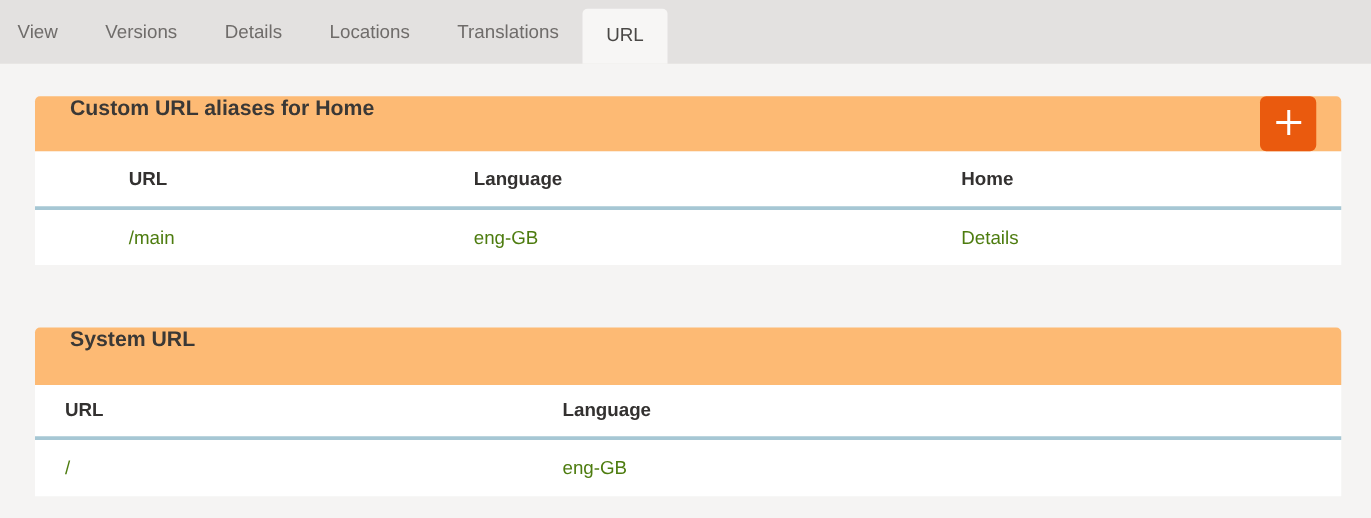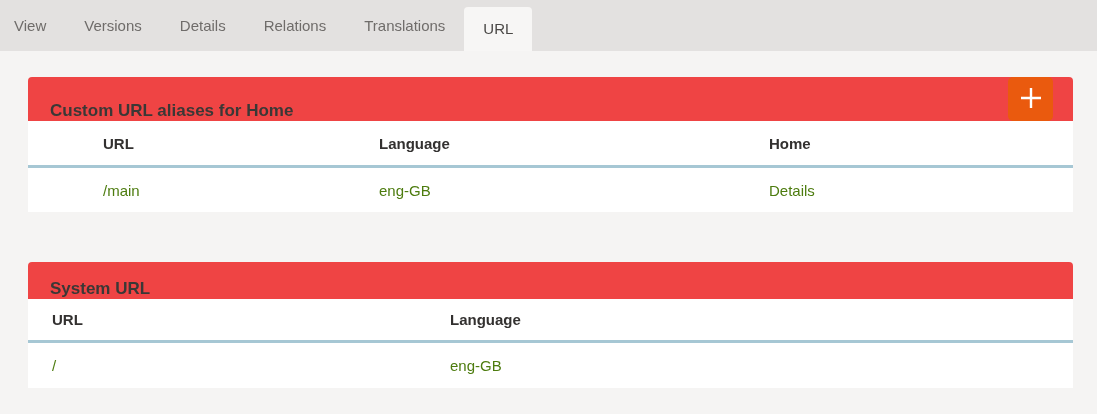--- a/index.html
+++ b/index.html
@@ -31,28 +31,28 @@
     color: #4a4846;
     height: 44px;
     margin-top: 7px;
     line-height: 44px;
     border-radius: 4px 4px 0 0;
   }
   .content { padding: 26px 24px 0 28px; }
   .panel { width: 1045px; }
   .panel-header {
     position: relative;
-    background: #ef4444;
+    background: #fdba74;
     border-radius: 4px 4px 0 0;
     height: 44px;
     display: flex;
-    align-items: flex-end;
-    padding-left: 22px;
+    align-items: flex-start;
+    padding-left: 28px;
   }
-  .panel-header.tall { height: 37px; }
+  .panel-header.tall { height: 46px; }
   .panel-title {
     font-size: 17px;
     font-weight: bold;
     color: #3a3836;
   }
   .add-btn {
     position: absolute;
     right: 20px;
     top: 0;
     width: 45px;
@@ -84,21 +84,21 @@
   .tbody.h45 { height: 45px; }
   .spacer-gap { height: 50px; }
 </style>
 </head>
 <body>
 
 <div class="tabbar">
   <div class="tab">View</div>
   <div class="tab">Versions</div>
   <div class="tab">Details</div>
-  <div class="tab">Relations</div>
+  <div class="tab">Locations</div>
   <div class="tab">Translations</div>
   <div class="tab active">URL</div>
 </div>
 
 <div class="content">
 
   <div class="panel">
     <div class="panel-header">
       <span class="panel-title">Custom URL aliases for Home</span>
       <button class="add-btn">

